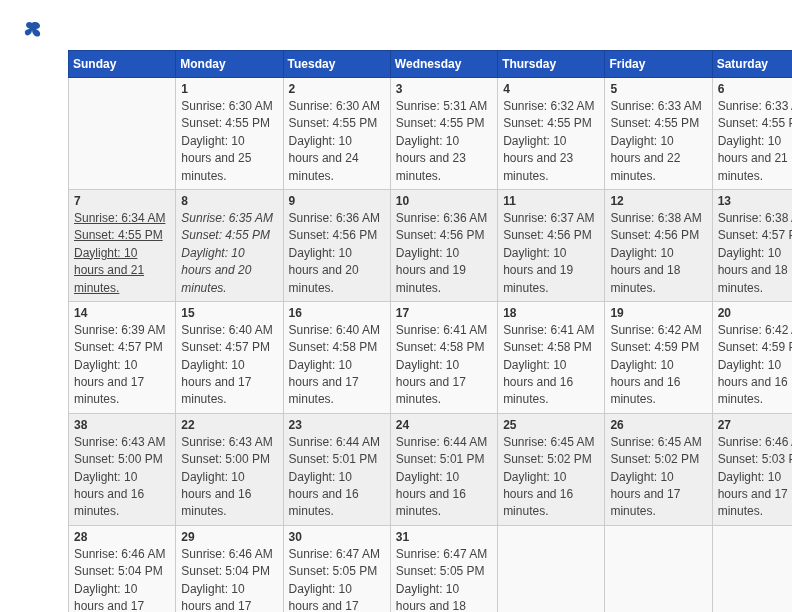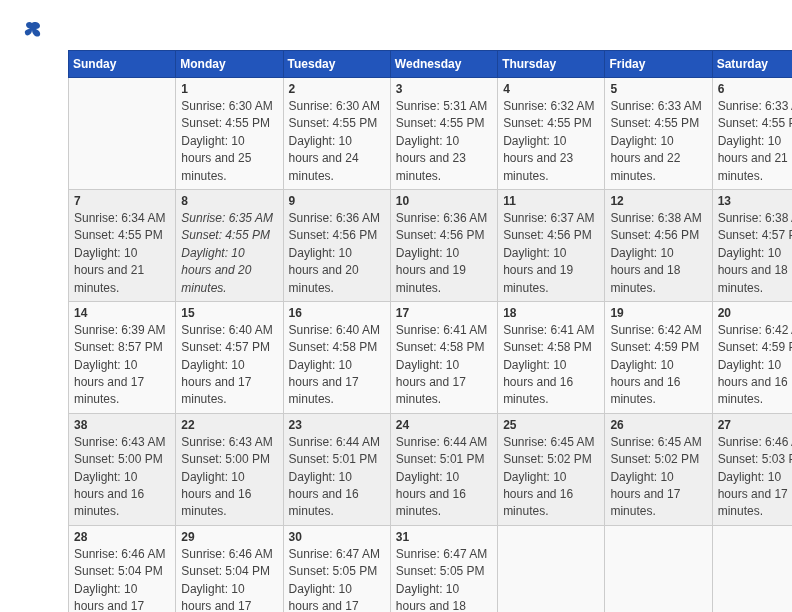--- a/index.html
+++ b/index.html
@@ -159,21 +159,21 @@
         <td>
           <div class="day-num">6</div>
           <div class="day-info" style="white-space: pre-line;">Sunrise: 6:33 AM
 Sunset: 4:55 PM
 Daylight: 10 hours and 21 minutes.</div>
         </td>
       </tr>
       <tr>
         <td>
           <div class="day-num">7</div>
-          <div class="day-info" style="white-space: pre-line;">Sunrise: 6:34 AM
+          <div class="day-info" style="white-space: pre-line; text-decoration: underline;">Sunrise: 6:34 AM
 Sunset: 4:55 PM
 Daylight: 10 hours and 21 minutes.</div>
         </td>
         <td>
           <div class="day-num">8</div>
           <div class="day-info" style="white-space: pre-line; font-style: italic;">Sunrise: 6:35 AM
 Sunset: 4:55 PM
 Daylight: 10 hours and 20 minutes.</div>
         </td>
         <td>
@@ -204,21 +204,21 @@
           <div class="day-num">13</div>
           <div class="day-info" style="white-space: pre-line;">Sunrise: 6:38 AM
 Sunset: 4:57 PM
 Daylight: 10 hours and 18 minutes.</div>
         </td>
       </tr>
       <tr>
         <td>
           <div class="day-num">14</div>
           <div class="day-info" style="white-space: pre-line;">Sunrise: 6:39 AM
-Sunset: 8:57 PM
+Sunset: 4:57 PM
 Daylight: 10 hours and 17 minutes.</div>
         </td>
         <td>
           <div class="day-num">15</div>
           <div class="day-info" style="white-space: pre-line;">Sunrise: 6:40 AM
 Sunset: 4:57 PM
 Daylight: 10 hours and 17 minutes.</div>
         </td>
         <td>
           <div class="day-num">16</div>

